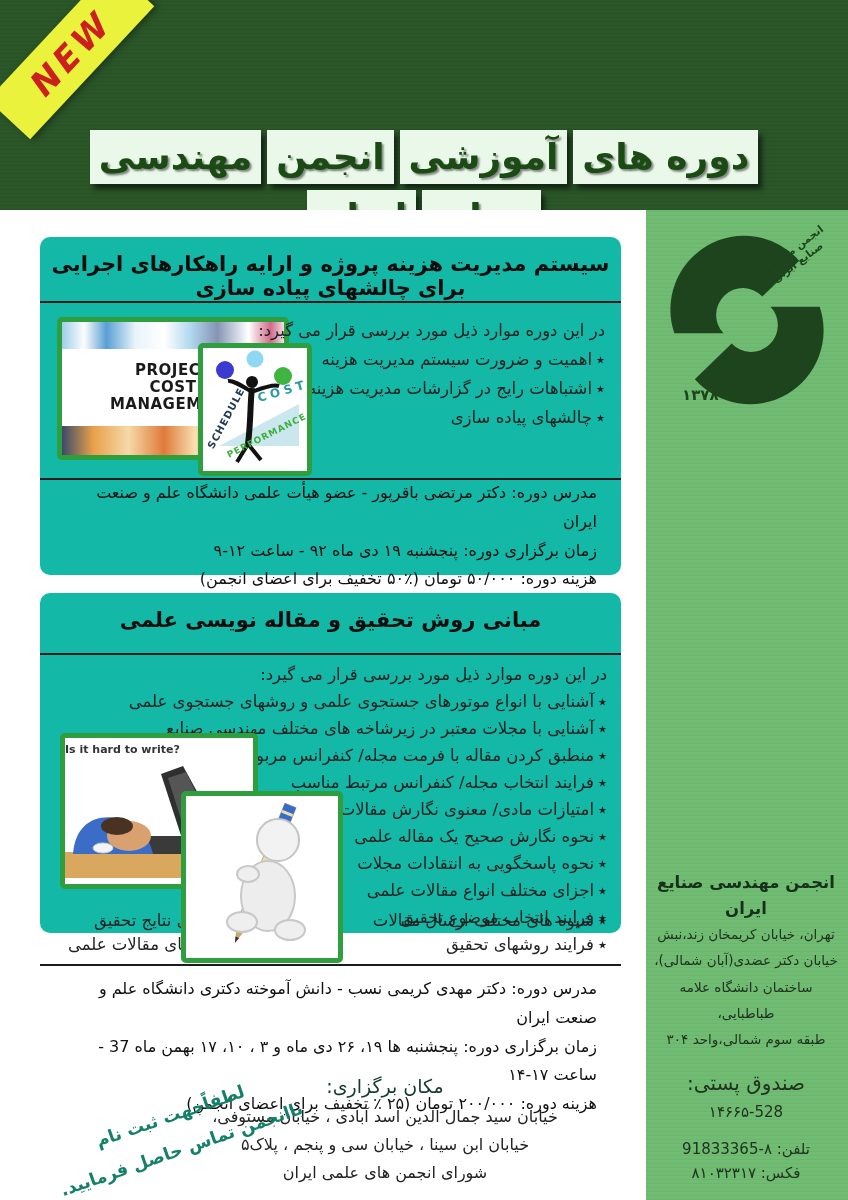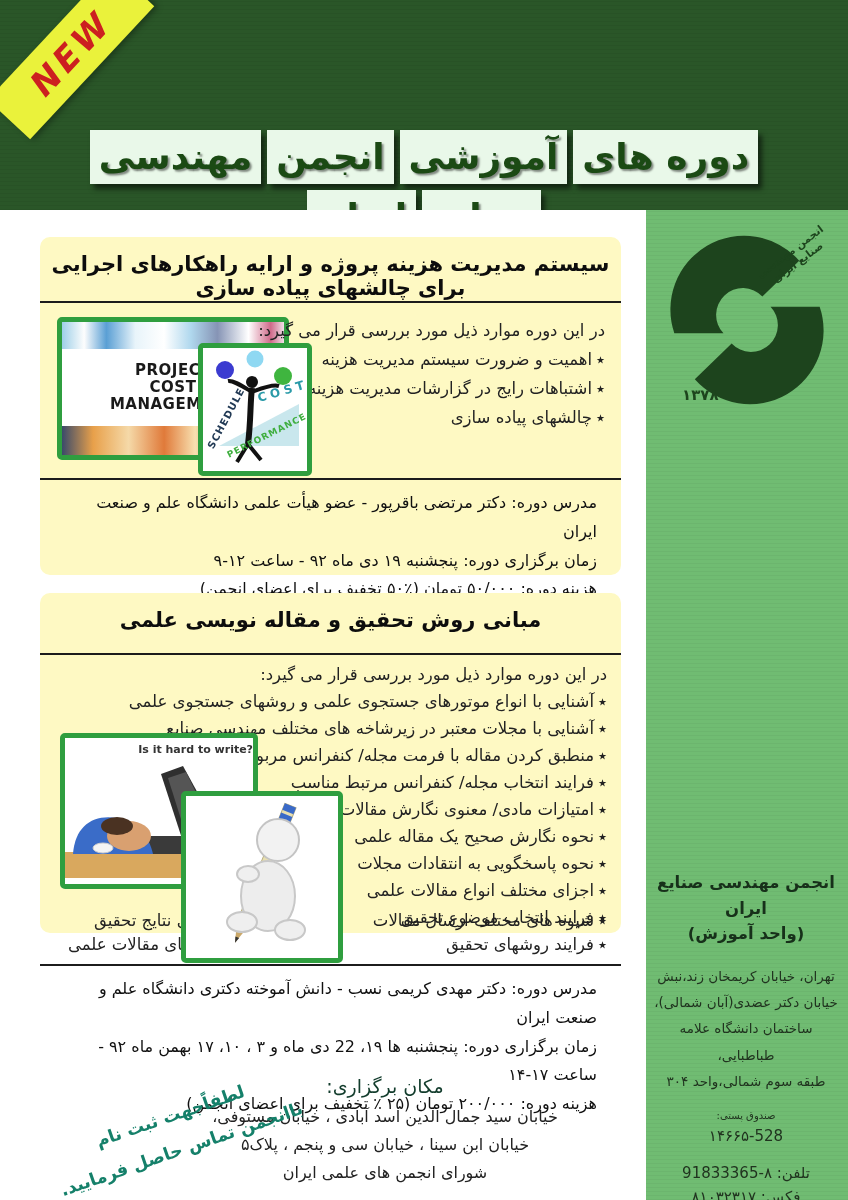--- a/index.html
+++ b/index.html
@@ -24,52 +24,52 @@
   .logo { position:absolute; top:20px; left:14px; width:174px; height:180px; }
   .logo svg { position:absolute; top:0; left:0; }
   .logo-callig { position:absolute; right:-6px; top:14px; width:92px; font-size:10.5px; font-weight:bold;
                  color:#1d441d; transform:rotate(-37deg); direction:rtl; text-align:center; line-height:1.25; }
   .logo-year { position:absolute; left:22px; bottom:6px; color:#1d441d; font-weight:bold; font-size:15px; letter-spacing:2px; }
   .contact { position:absolute; top:660px; left:6px; right:8px; direction:rtl; text-align:center; color:#20331f; }
   .contact .org-name, .contact .org-unit { font-size:16.5px; font-weight:bold; color:#17301a; line-height:1.55; }
   .contact .org-unit { margin-bottom:16px; }
   .contact .addr { font-size:13.5px; line-height:1.95; }
   .contact .blockgap { height:13px; }
-  .contact .lbl { font-size:10px; line-height:1.7; }
+  .contact .lbl { font-size:20px; line-height:1.7; }
   .contact .num { font-size:15px; line-height:1.6; }
 
   
-  .course-box { position:absolute; left:40px; width:581px; background:#fef9c3; border-radius:10px; }
+  .course-box { position:absolute; left:40px; width:581px; background:#14b8a6; border-radius:10px; }
   .box1 { top:237px; height:338px; }
   .box2 { top:593px; height:340px; }
   .box-title { padding-top:15px; text-align:center; direction:rtl; font-weight:bold; font-size:21px; color:#0d0d0d; }
   .rule { position:absolute; left:0; right:0; height:2px; background:#1c1c1c; }
   .bullets { position:absolute; direction:rtl; text-align:right; color:#222; }
   .b-line { white-space:nowrap; }
   .star { margin-left:4px; }
   .box1 .bullets { top:80px; right:16px; width:340px; font-size:16.5px; line-height:1.75; }
   .box2 .bullets { top:68px; right:14px; width:552px; font-size:16.5px; line-height:1.64; }
   .bullet-cols { position:absolute; top:318px; left:14px; right:14px; direction:rtl; display:grid;
                  grid-template-columns:1fr 1fr; column-gap:8px; row-gap:5px; font-size:16.5px; color:#222; text-align:right; }
   .box-footer { position:absolute; left:0; right:0; direction:rtl; text-align:right; padding:9px 24px 0 24px;
                 font-size:16px; color:#101010; line-height:1.8; }
-  .box1 .box-footer { top:243px; }
+  .box1 .box-footer { top:233px; }
   .box2 .box-footer { top:373px; }
   .fee-line { text-align:right; font-size:16px; }
 
   
   .imgframe { position:absolute; background:#fff; border:5px solid #2f9e3f; border-radius:5px; overflow:hidden; }
   .pcm { left:17px; top:80px; width:232px; height:143px; display:flex; flex-direction:column; }
   .pcm-top { height:27px; background:linear-gradient(90deg,#9ecfe8 0%,#fdfdfd 10%,#5a9fd4 20%,#e8f4fa 33%,#ffffff 46%,#b0d8ee 58%,#8694b5 70%,#ffffff 84%,#d06a8a 94%,#f0e0e8 100%); }
   .pcm-mid { flex:1; display:flex; flex-direction:column; align-items:center; justify-content:center; }
   .pcm-mid div { font-weight:bold; font-size:15px; line-height:1.15; color:#1a1a1a; letter-spacing:.5px; }
   .pcm-bottom { height:29px; background:linear-gradient(90deg,#3a4a6a 0%,#e8a04a 14%,#f5d9a8 30%,#e07a3a 46%,#f8e0b0 60%,#c85a2a 76%,#f0b878 90%,#8a5a7a 100%); }
   .juggler { left:158px; top:106px; width:114px; height:133px; z-index:2; }
   .writeimg { left:20px; top:140px; width:198px; height:156px; z-index:1; }
-  .write-caption { text-align:right; font-size:11px; font-weight:bold; color:#333; padding-top:5px; }
+  .write-caption { text-align:left; font-size:11px; font-weight:bold; color:#333; padding-top:5px; }
   .pencilimg { left:141px; top:198px; width:162px; height:172px; z-index:2; }
 
   
   .venue { position:absolute; top:1075px; left:150px; width:470px; direction:rtl; text-align:center; }
   .venue-heading { font-weight:normal; font-size:19px; color:#123c2c; margin-bottom:6px; }
   .venue-line { font-size:16px; color:#222; line-height:1.75; }
   .reg-note { position:absolute; top:1098px; left:26px; width:300px; transform:rotate(-19deg);
               direction:rtl; text-align:center; color:#15806a; font-weight:bold; font-size:17.5px; line-height:2.0; }
 </style>
 </head>
@@ -91,21 +91,20 @@
       <svg width="174" height="180" viewBox="0 0 170 170">
         <path d="M14 98 A72 72 0 0 1 136 27 L100 62 A26 26 0 0 0 62 98 Z" fill="#1d441d"></path>
         <path d="M14 98 A72 72 0 0 1 136 27 L100 62 A26 26 0 0 0 62 98 Z" fill="#1d441d" transform="rotate(180 85 85)"></path>
       </svg>
       <div class="logo-callig">انجمن مهندسی صنایع ایران</div>
       <div class="logo-year">۱۳۷۸</div>
     </div>
 
     <div class="contact">
       <div class="org-name">انجمن مهندسی صنایع ایران</div>
-      <div class="org-unit">(واحد آموزش)</div>
       <div class="addr">تهران، خیابان کریمخان زند،نبش</div>
       <div class="addr">خیابان دکتر عضدی(آبان شمالی)،</div>
       <div class="addr">ساختمان دانشگاه علامه طباطبایی،</div>
       <div class="addr">طبقه سوم شمالی،واحد ۳۰۴</div>
       <div class="blockgap"></div>
       <div class="lbl">صندوق پستی:</div>
       <div class="num" dir="ltr">۱۴۶۶۵-528</div>
       <div class="blockgap"></div>
       <div class="num">تلفن: ۸-91833365</div>
       <div class="num">فکس: ۸۱۰۳۲۳۱۷</div>
@@ -210,21 +209,21 @@
     <div class="bullet-cols">
       <div class="b-line"><span class="star">٭</span><span>شیوه های مختلف ارسال مقالات</span></div>
       <div class="b-line"><span class="star">٭</span><span>شاخصهای ارزشیابی نتایج تحقیق</span></div>
       <div class="b-line"><span class="star">٭</span><span>فرایند روشهای تحقیق</span></div>
       <div class="b-line"><span class="star">٭</span><span>انواع تقسیم بندی های مقالات علمی</span></div>
     </div>
 
     <div class="rule" style="top:371px"></div>
     <div class="box-footer">
       <div>مدرس دوره: دکتر مهدی کریمی نسب - دانش آموخته دکتری دانشگاه علم و صنعت ایران</div>
-      <div>زمان برگزاری دوره: پنجشنبه ها ۱۹، 22 دی ماه و ۳ ، ۱۰، ۱۷ بهمن ماه ۹۲ - ساعت ۱۷-۱۴</div>
+      <div>زمان برگزاری دوره: پنجشنبه ها ۱۹، ۲۶ دی ماه و ۳ ، ۱۰، ۱۷ بهمن ماه 37 - ساعت ۱۷-۱۴</div>
       <div class="fee-line">هزینه دوره: ۲۰۰/۰۰۰ تومان (۲۵ ٪ تخفیف برای اعضای انجمن)</div>
     </div>
   </div>
 
   <div class="venue">
     <div class="venue-heading">مکان برگزاری:</div>
     <div class="venue-line">خیابان سید جمال الدین اسد آبادی ، خیابان مستوفی،</div>
     <div class="venue-line">خیابان ابن سینا ، خیابان سی و پنجم ، پلاک۵</div>
     <div class="venue-line">شورای انجمن های علمی ایران</div>
   </div>

